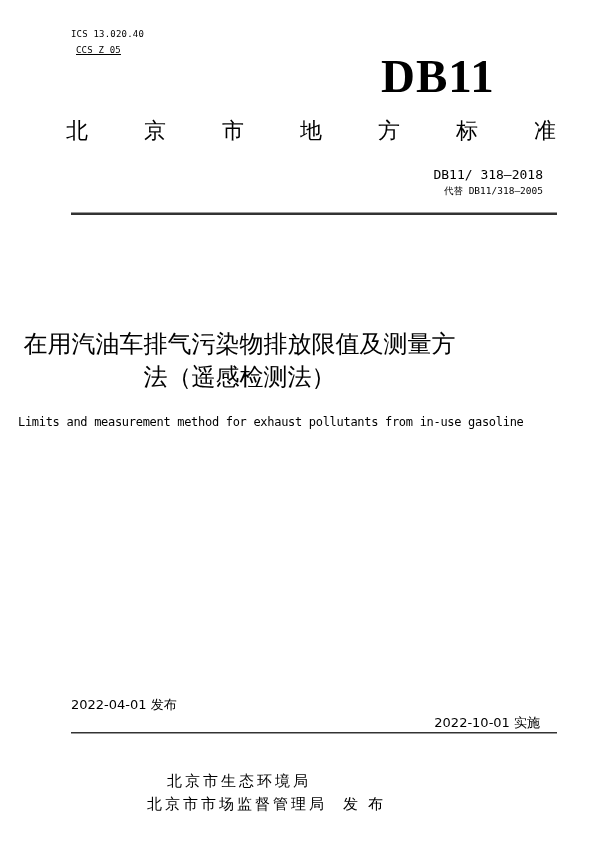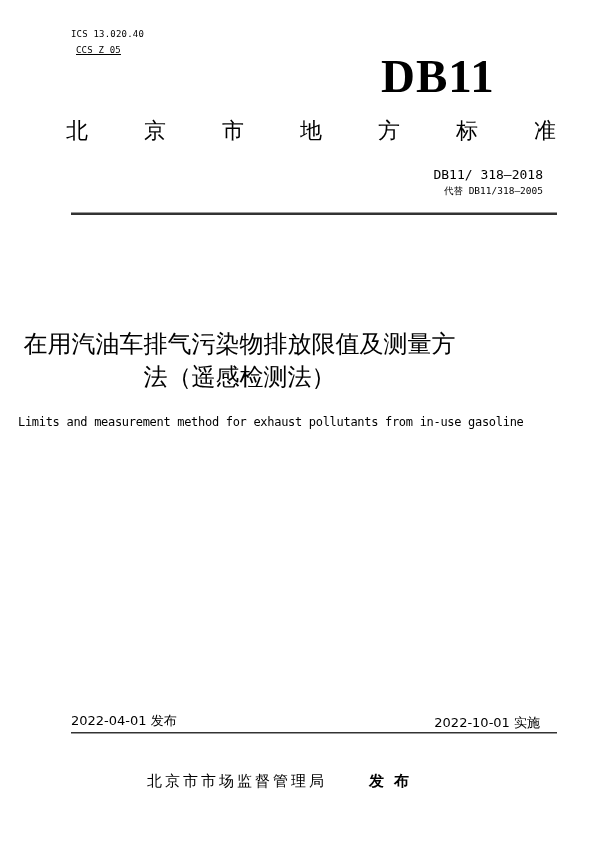--- a/index.html
+++ b/index.html
@@ -7,26 +7,26 @@
     .abs { position: absolute; white-space: nowrap; }
     .ics { left: 71px; top: 29px; font: 9px "DejaVu Sans Mono", monospace; letter-spacing: 0.2px; }
     .ccs { left: 76px; top: 45px; font: 9px "DejaVu Sans Mono", monospace; letter-spacing: 0.2px; text-decoration: underline; }
     .db11 { left: 373px; top: 50px; font: bold 47px "Liberation Serif", serif; letter-spacing: 1px; line-height: 52px; margin-left: 8px; }
     .local-std { left: 66px; top: 117px; width: 490px; display: flex; justify-content: space-between; font: 22px "DejaVu Sans", sans-serif; line-height: 28px; }
     .std-no { right: 57px; top: 167px; font: 13px "DejaVu Sans Mono", monospace; text-align: right; }
     .replaces { right: 57px; top: 185px; font: 9.5px "DejaVu Sans Mono", monospace; }
     .rule-top { left: 71px; top: 212px; width: 486px; height: 2px; background: #333; border-top: 1px solid #999; }
     .title-cn { left: 0; width: 479px; top: 328px; text-align: center; font: 24px "DejaVu Sans", sans-serif; line-height: 33px; }
     .title-en { left: 0; width: 492px; top: 413px; text-align: center; font: 12px "DejaVu Sans Mono", monospace; line-height: 18px; letter-spacing: -0.3px; margin-left: 18px; }
-    .date-pub { left: 71px; top: 712px; font: 13px "DejaVu Sans", sans-serif; }
+    .date-pub { left: 71px; top: 696px; font: 13px "DejaVu Sans", sans-serif; }
     .date-eff { right: 60px; top: 714px; font: 13px "DejaVu Sans", sans-serif; }
     .rule-bot { left: 71px; top: 732px; width: 486px; height: 1px; background: #333; border-bottom: 1px solid #999; }
     .issuers { left: 147px; top: 770px; font: 15px "DejaVu Sans", sans-serif; letter-spacing: 3px; line-height: 23px; }
     .issuer-1 { padding-left: 20px; }
-    .issue-label { margin-left: 42px; letter-spacing: 10px; font-weight: bold; }
+    .issue-label { margin-left: 16px; letter-spacing: 10px; }
   </style>
 </head>
 <body>
 
 <div class="abs ics">ICS  13.020.40</div>
 <div class="abs ccs">CCS  Z 05</div>
 <div class="abs db11">DB11</div>
 
 <div class="abs local-std">
   <span>北</span>
@@ -51,16 +51,17 @@
 <div class="abs title-en">
   <div>Limits and measurement method for exhaust pollutants from in-use gasoline</div>
 </div>
 
 <div class="abs date-pub">2022-04-01 发布</div>
 <div class="abs date-eff">2022-10-01 实施</div>
 
 <div class="abs rule-bot"></div>
 
 <div class="abs issuers">
+  <div class="issuer-1">北京市生态环境局</div>
   <div>
     <span>北京市市场监督管理局</span><span class="issue-label">发布</span>
   </div>
 </div>
 
 </body></html>

